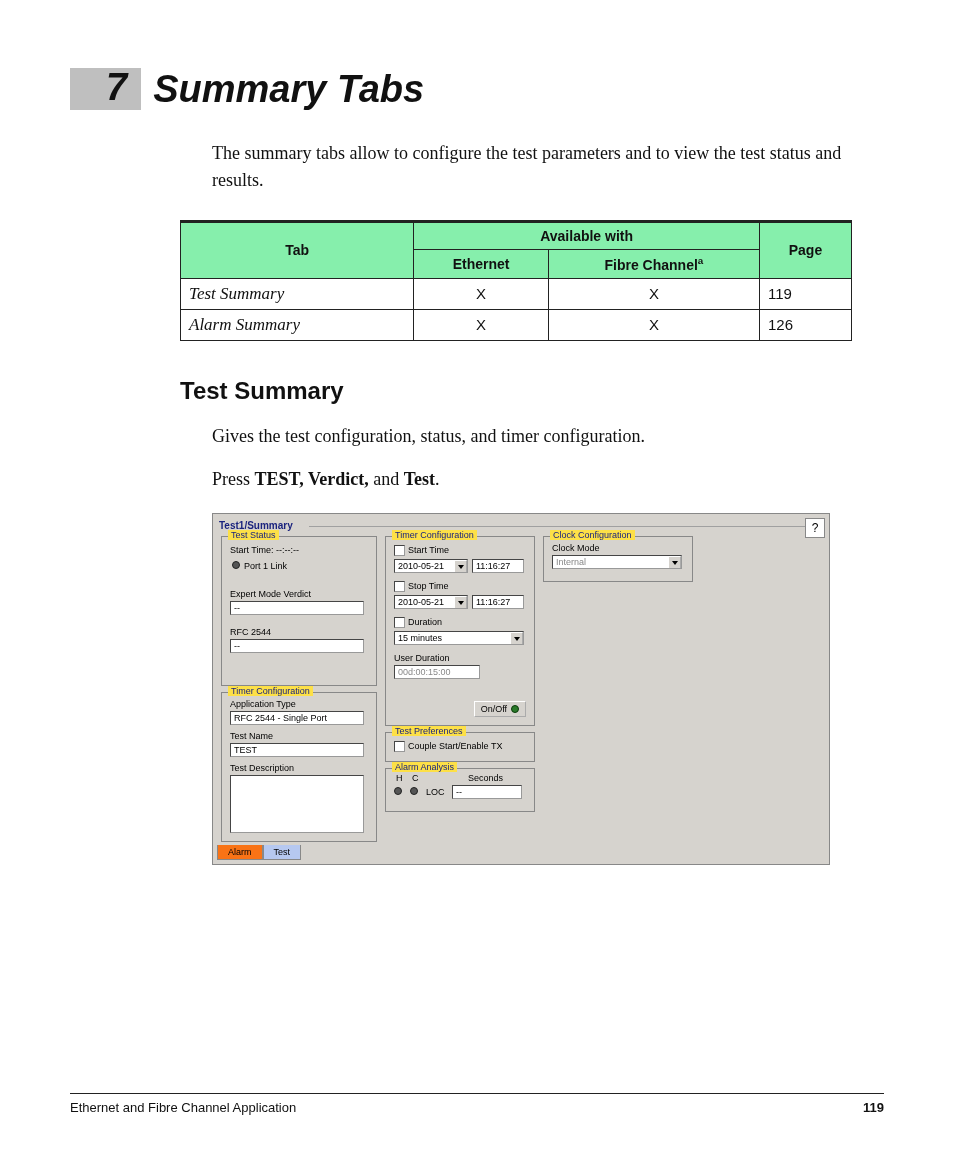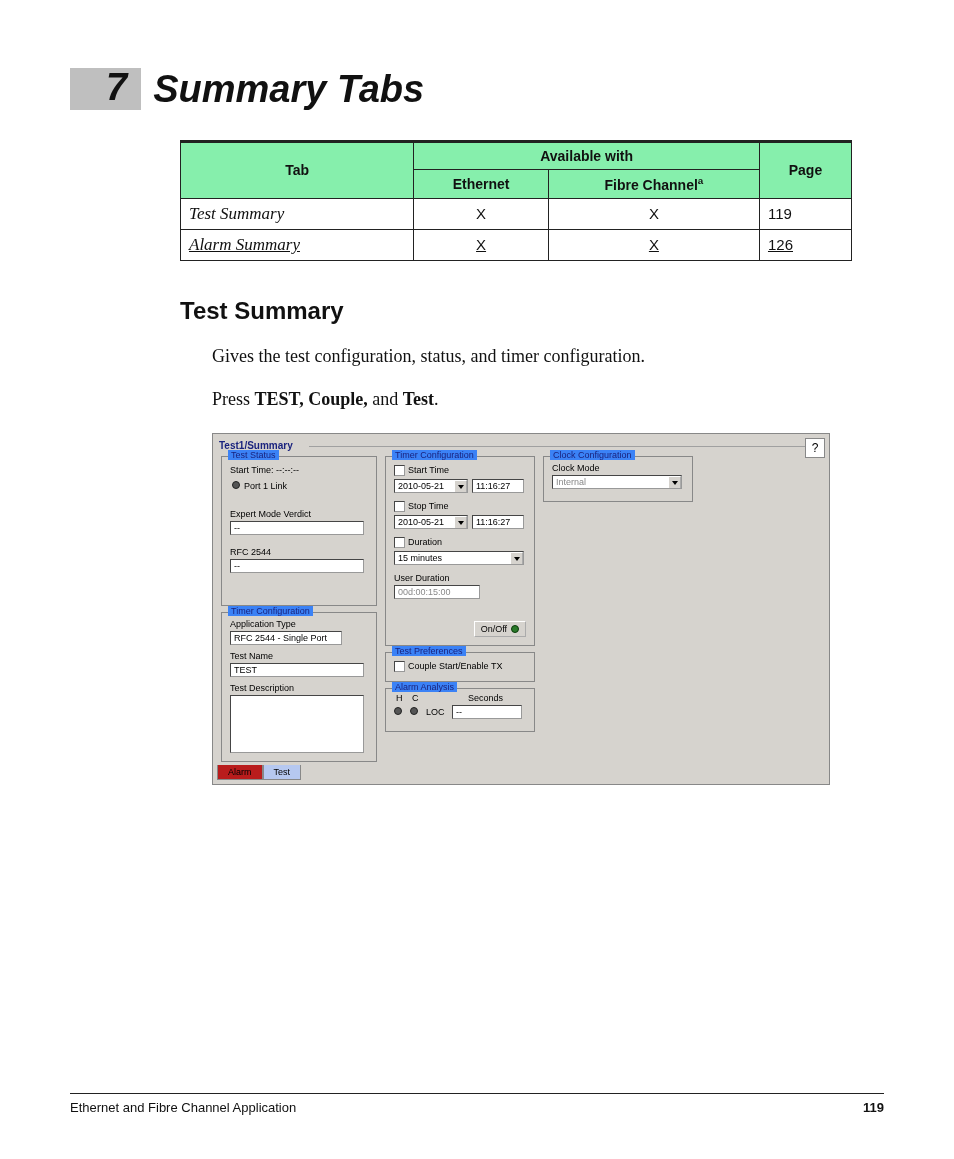--- a/index.html
+++ b/index.html
@@ -67,21 +67,21 @@
     text-align: center;
   }
   table.tbl td.rowname {
     font-family: Georgia, "Times New Roman", serif;
     font-style: italic;
     font-size: 17px;
     text-align: left;
   }
   table.tbl td.center { text-align: center; }
   .tbl-outer-top { border-top: 3px solid #222; }
-  .tbl-outer-bottom td { border-bottom: 3px solid #222; text-decoration: underline; }
+  .tbl-outer-bottom td { border-bottom: 3px solid #222; }
   .sup { font-size: 0.7em; vertical-align: super; }
   .footnote {
     margin: 14px 0 0 110px;
     font-family: Arial, sans-serif;
     font-size: 13px;
   }
   .foot-lbl { display: inline-block; width: 24px; }
   h2.sec {
     margin: 36px 0 18px 110px;
     font-family: "Segoe UI", "Helvetica Neue", Arial, sans-serif;
@@ -126,21 +126,21 @@
     border-top: 1px solid #a0a0a0;
   }
   .field {
     position: absolute;
     border: 1px solid #888;
     background: #d6d3ce;
   }
   .field-legend {
     position: absolute;
     top: -7px; left: 6px;
-    background: #3b82f6;
+    background: #fde047;
     padding: 0 3px;
     font-size: 9px;
     color: #1a237e;
   }
   .lbl { font-size: 9px; color: #000; position: absolute; }
   .inp {
     position: absolute;
     background: #fff;
     border: 1px inset #999;
     font-size: 9px;
@@ -193,21 +193,21 @@
   }
   .tabbar {
     position: absolute;
     left: 4px; bottom: 4px;
     display: flex;
     gap: 0;
   }
   .tabbar .tab {
     border: 1px solid #888;
     border-top: none;
-    background: #b91c1c;
+    background: #f97316;
     font-size: 9px;
     padding: 2px 10px;
   }
   .tabbar .tab.active {
     background: #b6c8f0;
   }
   .pagefoot {
     position: absolute;
     left: 70px; right: 70px;
     bottom: 44px;
@@ -222,20 +222,21 @@
 </style>
 </head>
 <body>
 
 <div class="page">
   <div class="title-row">
     <div class="chapter-badge">7</div>
     <div class="chapter-title">Summary Tabs</div>
   </div>
 
+  <div class="p-block">The summary tabs allow to configure the test parameters and to view the test status and results.</div>
 
   <div class="tbl-wrap">
     <table class="tbl">
       <tbody>
           <tr class="tbl-outer-top">
         <th rowspan="2">Tab</th>
         <th colspan="2">Available with</th>
         <th rowspan="2">Page</th>
       </tr>
       <tr>
@@ -257,21 +258,21 @@
     </tbody>
       </table>
   </div>
 
 
   <h2 class="sec">Test Summary</h2>
 
   <div class="p-block" style="margin-bottom:16px">Gives the test configuration, status, and timer configuration.</div>
 
   <div class="p-block">
-    <span>Press </span><span class="b">TEST, Couple,</span><span> and </span><span class="b">Test</span><span>.</span>
+    <span>Press </span><span class="b">TEST, Verdict,</span><span> and </span><span class="b">Test</span><span>.</span>
   </div>
 
   <div class="shot">
     <div class="path">Test1/Summary</div>
     <div class="help-icon">?</div>
 
     <div class="field" style="left:8px; top:22px; width:156px; height:150px">
       <div class="field-legend">Test Status</div>
       <span class="lbl" style="left:8px; top:8px">
         <span>Start Time:</span> <span>--:--:--</span>
@@ -282,21 +283,21 @@
       <span class="lbl" style="left:8px; top:52px">Expert Mode Verdict</span>
       <div class="inp ro" style="left:8px; top:64px; width:134px">--</div>
 
       <span class="lbl" style="left:8px; top:90px">RFC 2544</span>
       <div class="inp ro" style="left:8px; top:102px; width:134px">--</div>
     </div>
 
     <div class="field" style="left:8px; top:178px; width:156px; height:150px">
       <div class="field-legend">Timer Configuration</div>
       <span class="lbl" style="left:8px; top:6px">Application Type</span>
-      <div class="inp ro" style="left:8px; top:18px; width:112px">RFC 2544 - Single Port</div>
+      <div class="inp ro" style="left:8px; top:18px; width:134px">RFC 2544 - Single Port</div>
       <span class="lbl" style="left:8px; top:38px">Test Name</span>
       <div class="inp" style="left:8px; top:50px; width:134px">TEST</div>
       <span class="lbl" style="left:8px; top:70px">Test Description</span>
       <div class="txtarea" style="left:8px; top:82px; width:134px; height:58px"></div>
     </div>
 
     <div class="field" style="left:172px; top:22px; width:150px; height:190px">
       <div class="field-legend">Timer Configuration</div>
 
       <div class="chk" style="left:8px; top:8px"></div>

